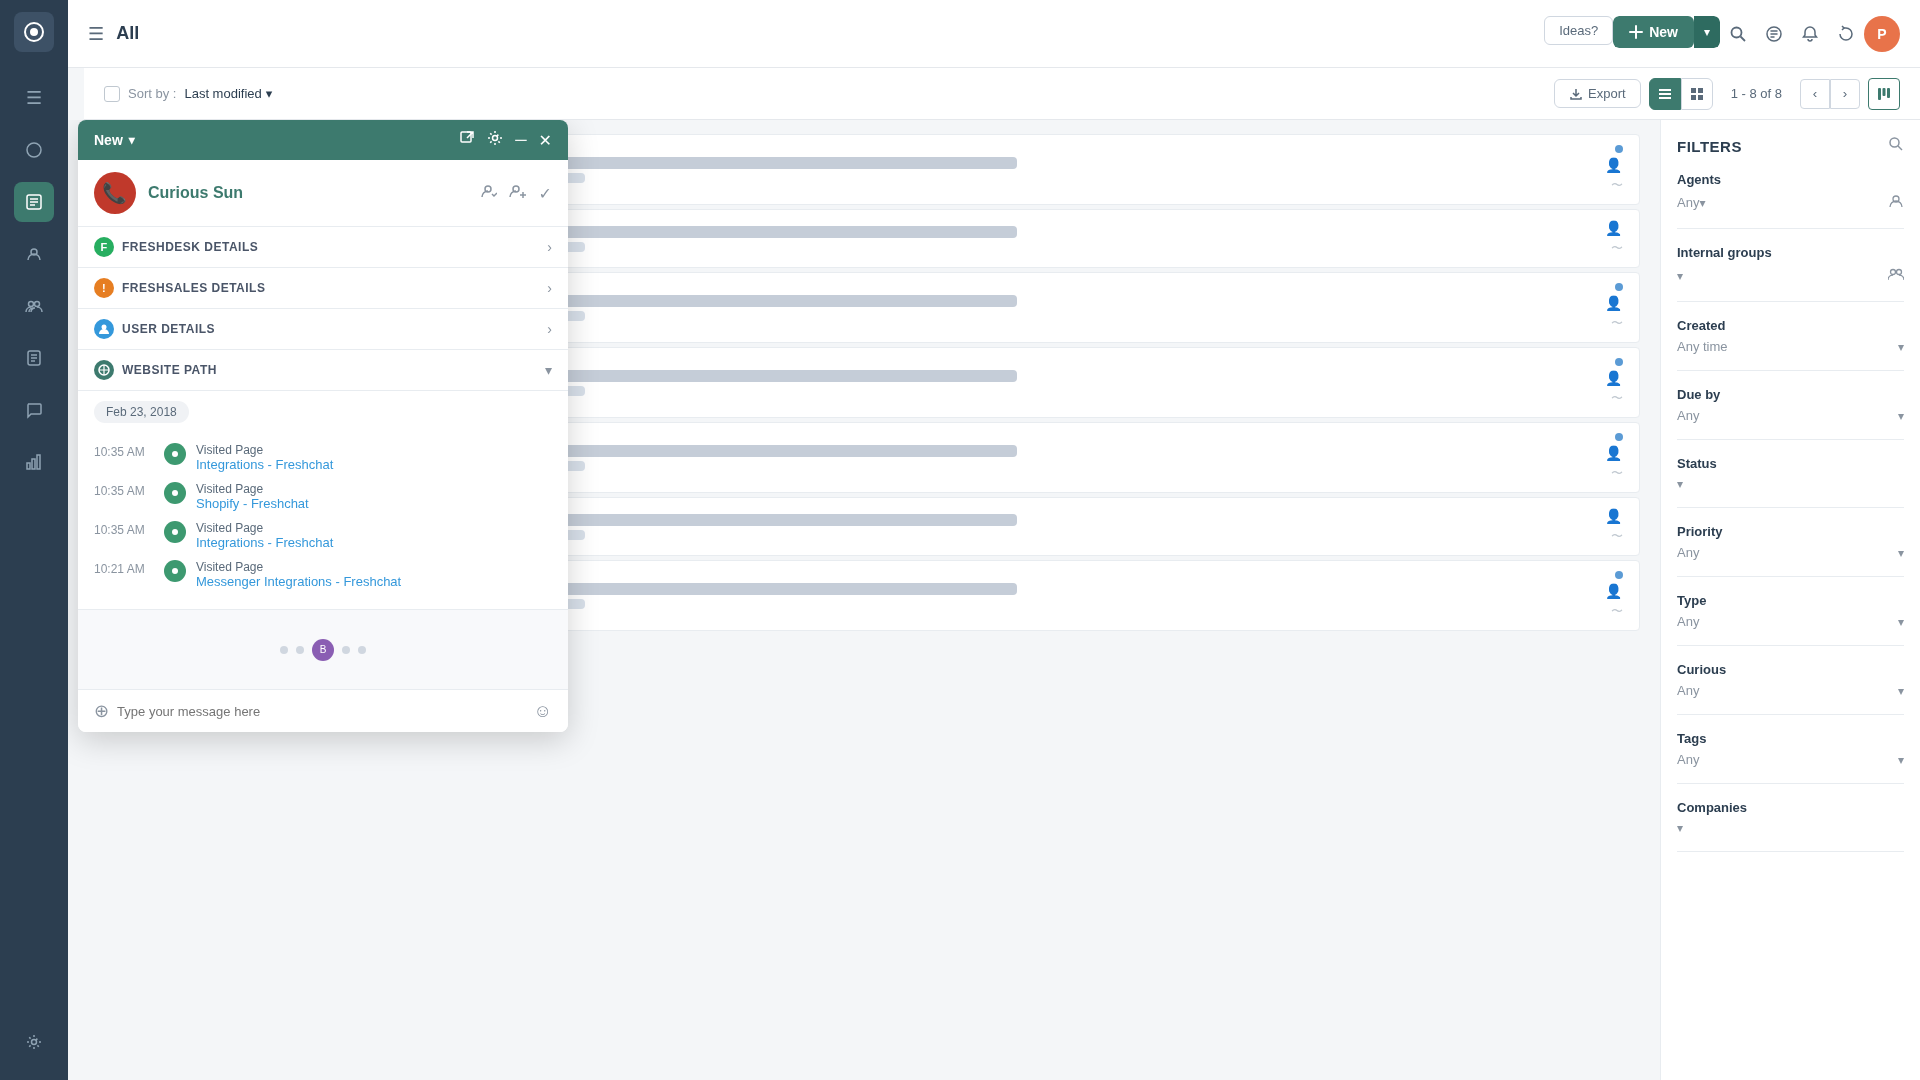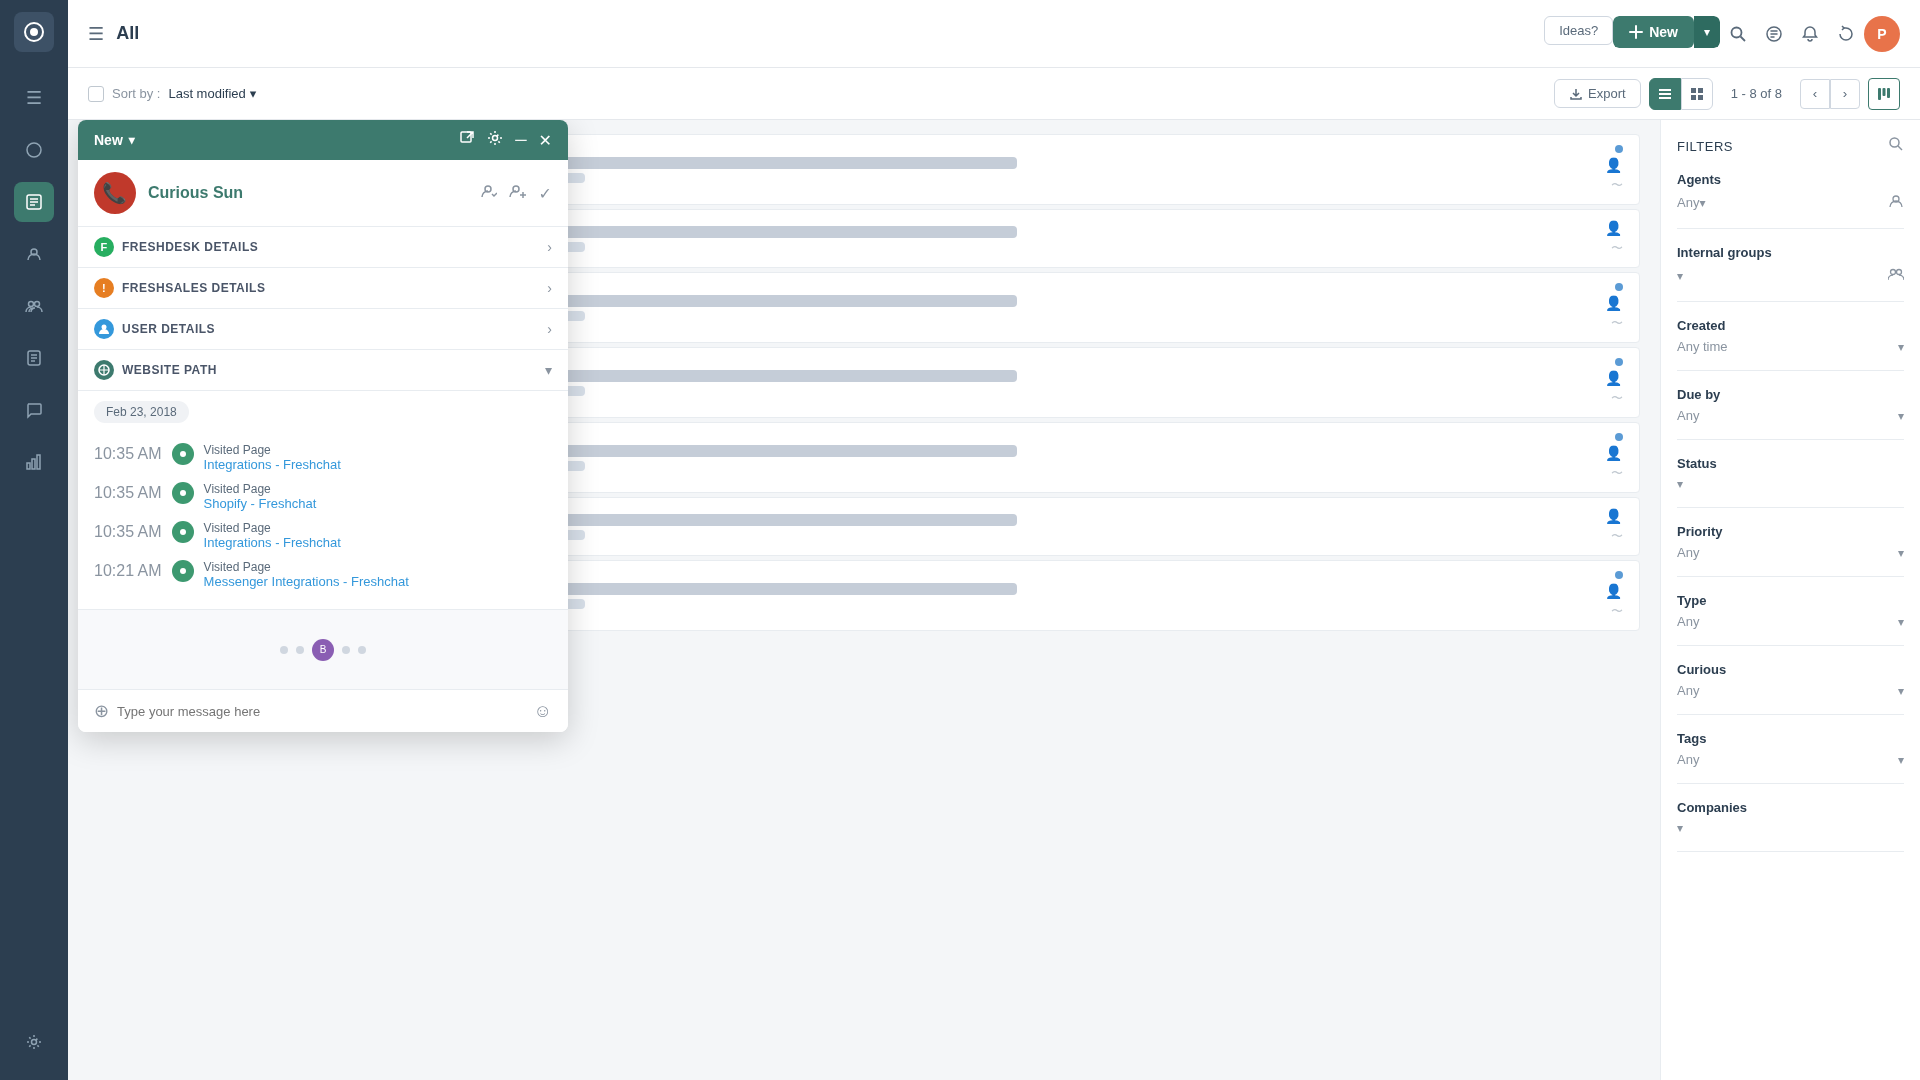--- a/index.html
+++ b/index.html
@@ -136,20 +136,21 @@
 
     
     .toolbar {
       background: white;
       height: 52px;
       display: flex;
       align-items: center;
       padding: 0 20px;
       border-bottom: 1px solid #e5e8ec;
       flex-shrink: 0;
+      margin-left: 16px;
     }
     .checkbox-sort {
       display: flex;
       align-items: center;
       gap: 8px;
       color: #5a6a7a;
       font-size: 13px;
     }
     .checkbox { width: 16px; height: 16px; border: 1px solid #c0c8d0; border-radius: 3px; cursor: pointer; }
     .sort-label { color: #8a94a0; }
@@ -365,21 +366,21 @@
       color: #5a6a7a;
       display: inline-block;
       margin: 10px 0;
     }
     .visit-item {
       display: flex;
       align-items: flex-start;
       gap: 10px;
       margin: 10px 0;
     }
-    .visit-time { font-size: 16px; color: #8a94a0; min-width: 60px; padding-top: 2px; }
+    .visit-time { font-size: 12px; color: #8a94a0; min-width: 60px; padding-top: 2px; }
     .visit-dot {
       width: 22px; height: 22px;
       background: #3d9970;
       border-radius: 50%;
       display: flex; align-items: center; justify-content: center;
       flex-shrink: 0;
       font-size: 10px;
       color: white;
     }
     .visit-content { flex: 1; }
@@ -468,22 +469,22 @@
       flex-shrink: 0;
       padding: 16px;
     }
     .filters-header {
       display: flex;
       align-items: center;
       justify-content: space-between;
       margin-bottom: 16px;
     }
     .filters-title {
-      font-size: 13px;
-      font-weight: 400;
+      font-size: 15px;
+      font-weight: 700;
       color: #2c3e50;
       letter-spacing: 0.5px;
     }
     .filters-search-icon { color: #8a94a0; font-size: 16px; cursor: pointer; }
     .filter-section { margin-bottom: 16px; border-bottom: 1px solid #e8ecf0; padding-bottom: 16px; }
     .filter-label {
       font-size: 13px;
       font-weight: 600;
       color: #2c3e50;
       margin-bottom: 6px;

